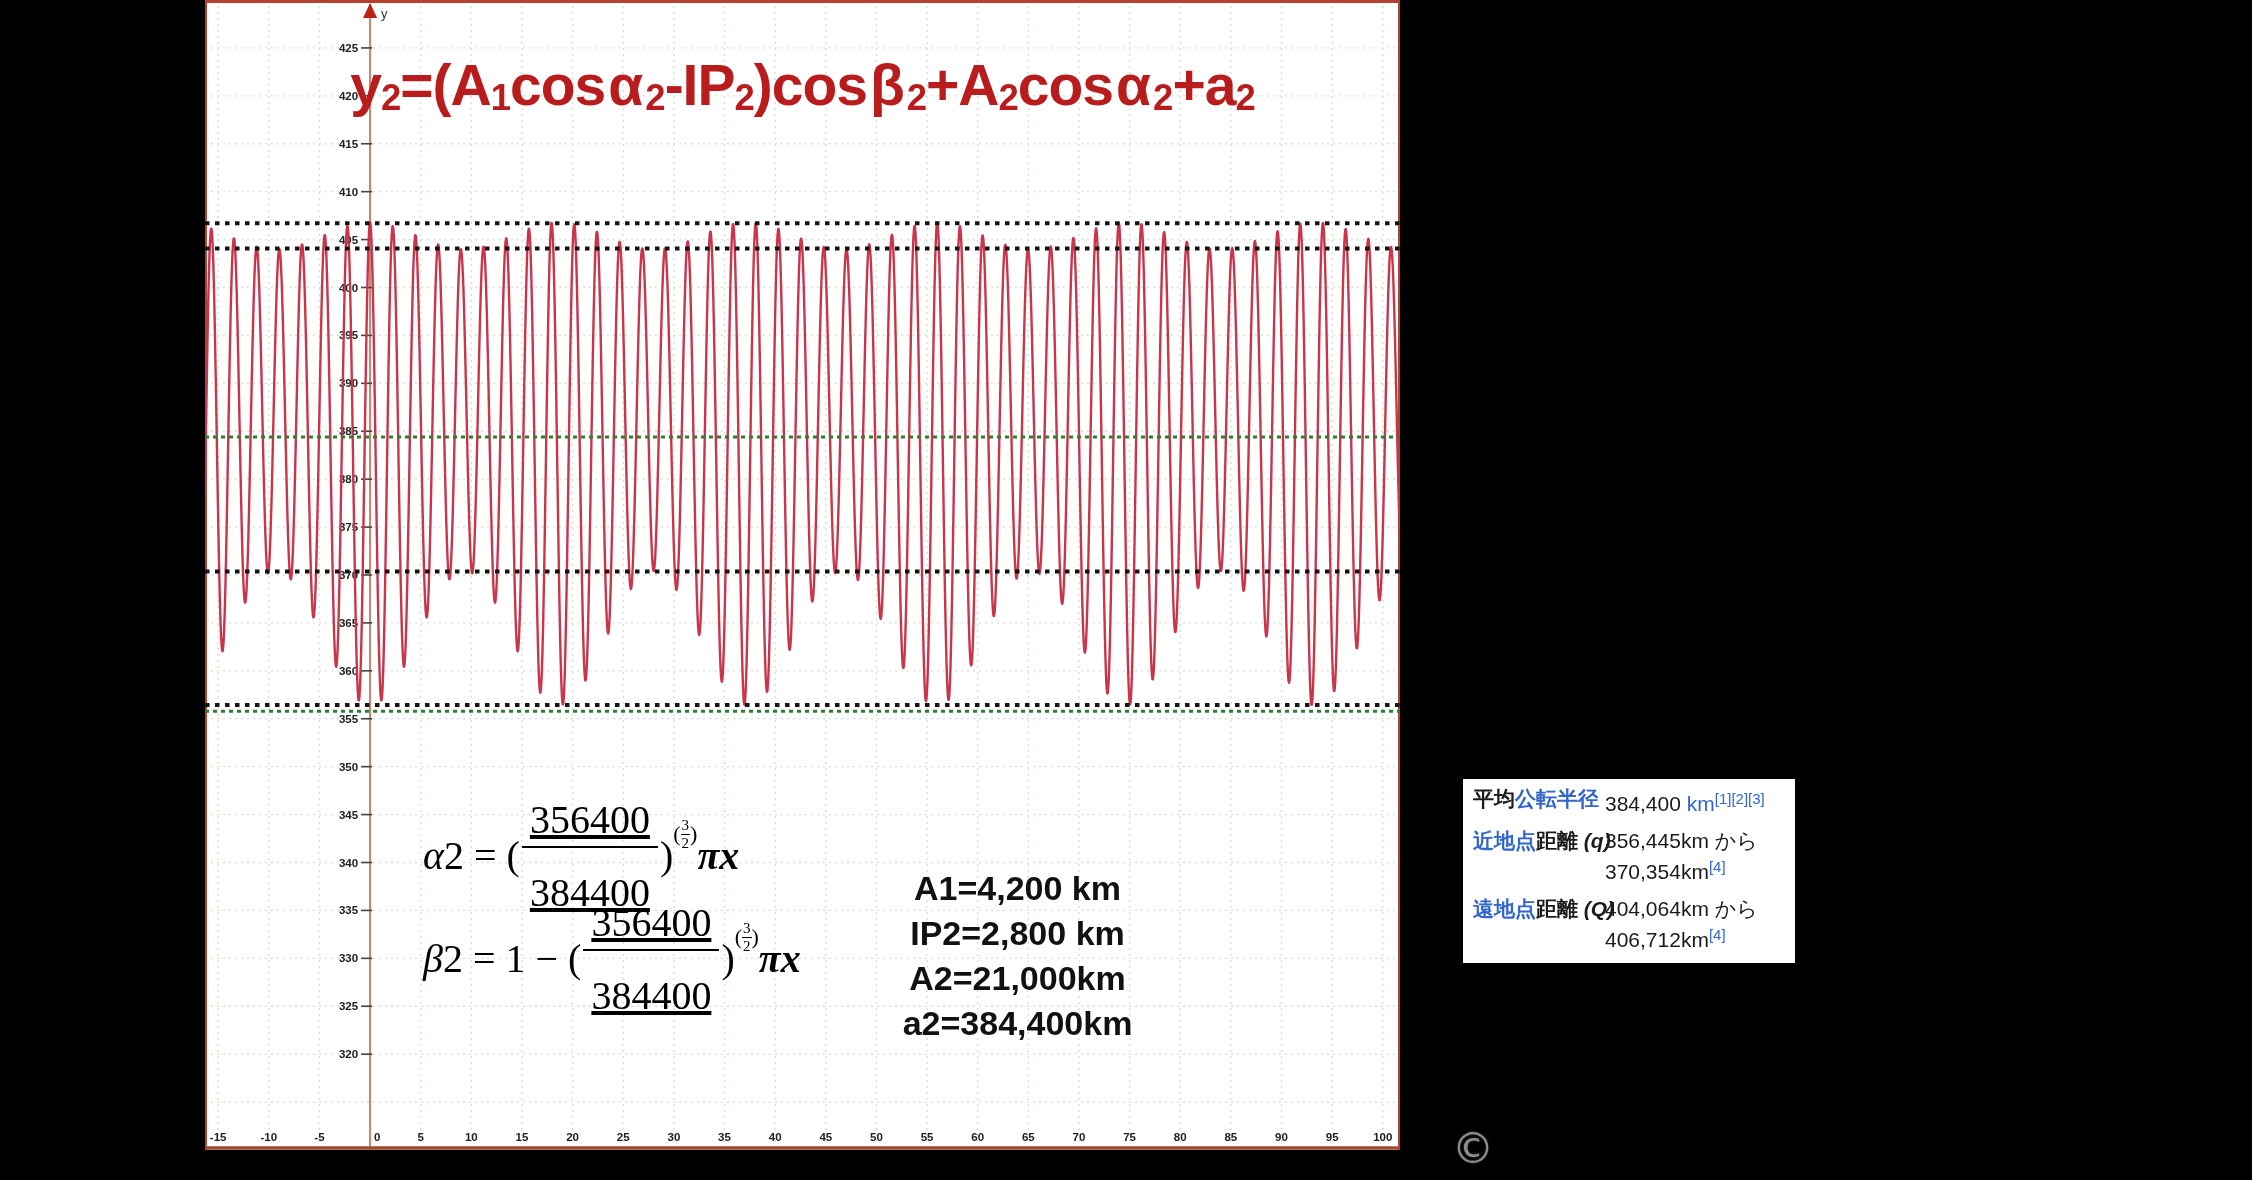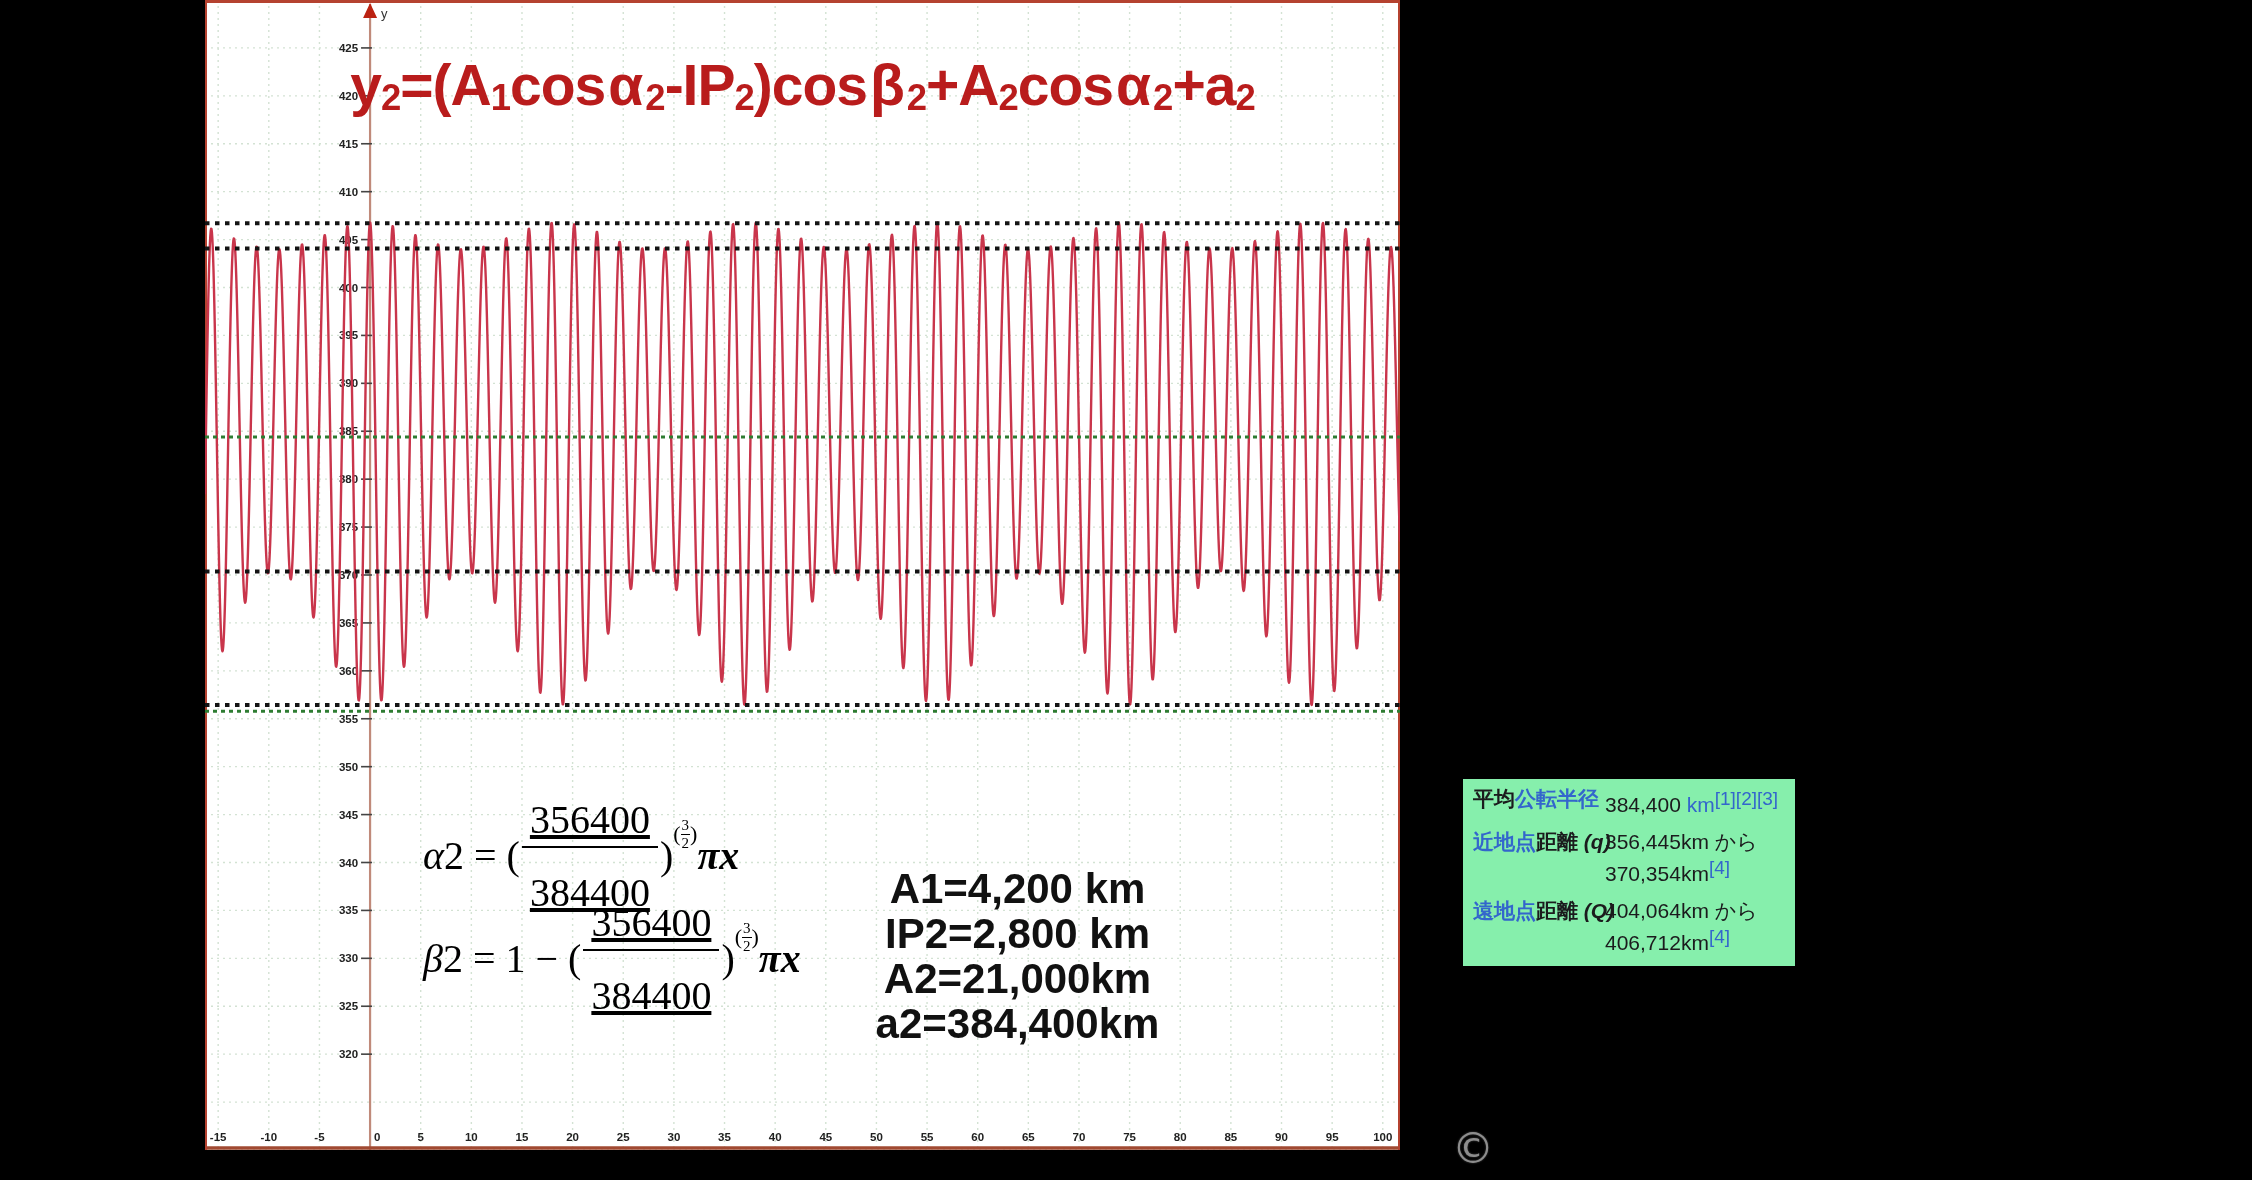--- a/index.html
+++ b/index.html
@@ -20,31 +20,31 @@
   .eq .fden{display:block;padding-top:21px;}
   .eq .exp{font-size:22px;vertical-align:28px;font-style:normal;}
   .eq .mfrac{display:inline-block;text-align:center;font-size:15px;vertical-align:middle;
       position:relative;top:-2px;}
   .eq .mfrac .mn{display:block;border-bottom:1px solid #000;padding:0 1px;}
   .eq .mfrac .md{display:block;}
   .eq .tail{font-weight:bold;font-family:Liberation Serif, serif;}
   .eq1{left:218px;top:800px;}
   .eq2{left:218px;top:903px;}
   .params{position:absolute;left:640px;top:866px;width:345px;text-align:center;
-    font-weight:bold;font-size:42px;color:#111;line-height:45px;white-space:nowrap;}
+    font-weight:bold;font-size:34px;color:#111;line-height:45px;white-space:nowrap;}
   .wiki{position:absolute;left:1463px;top:779px;width:332px;min-height:159px;
-    background:#86efac;box-sizing:border-box;padding:7px 8px 10px 10px;
+    background:#ffffff;box-sizing:border-box;padding:7px 8px 10px 10px;
     font-size:21px;color:#1b1b1d;}
   .wrow{display:flex;margin-bottom:11px;}
   .wrow:last-child{margin-bottom:0;}
   .wlabel{width:132px;flex:none;font-weight:bold;line-height:26px;white-space:nowrap;}
   .wval{flex:1;line-height:26px;}
   .wl{color:#3366cc;}
   .wbi{font-style:italic;font-weight:bold;}
-  .wsup{color:#3366cc;font-size:19px;vertical-align:7px;margin-top:47px;}
+  .wsup{color:#3366cc;font-size:15px;vertical-align:7px;margin-top:47px;}
   .copyright{position:absolute;left:1452px;top:1124px;font-size:42px;color:#8d8d8d;
     font-family:"DejaVu Sans",sans-serif;text-shadow:0 0 2px #555;}
 </style>
 </head>
 <body>
 
 <div class="screen">
 
   <div class="plot">
     <svg id="chart" width="1195" height="1150" viewBox="0 0 1195 1150">

